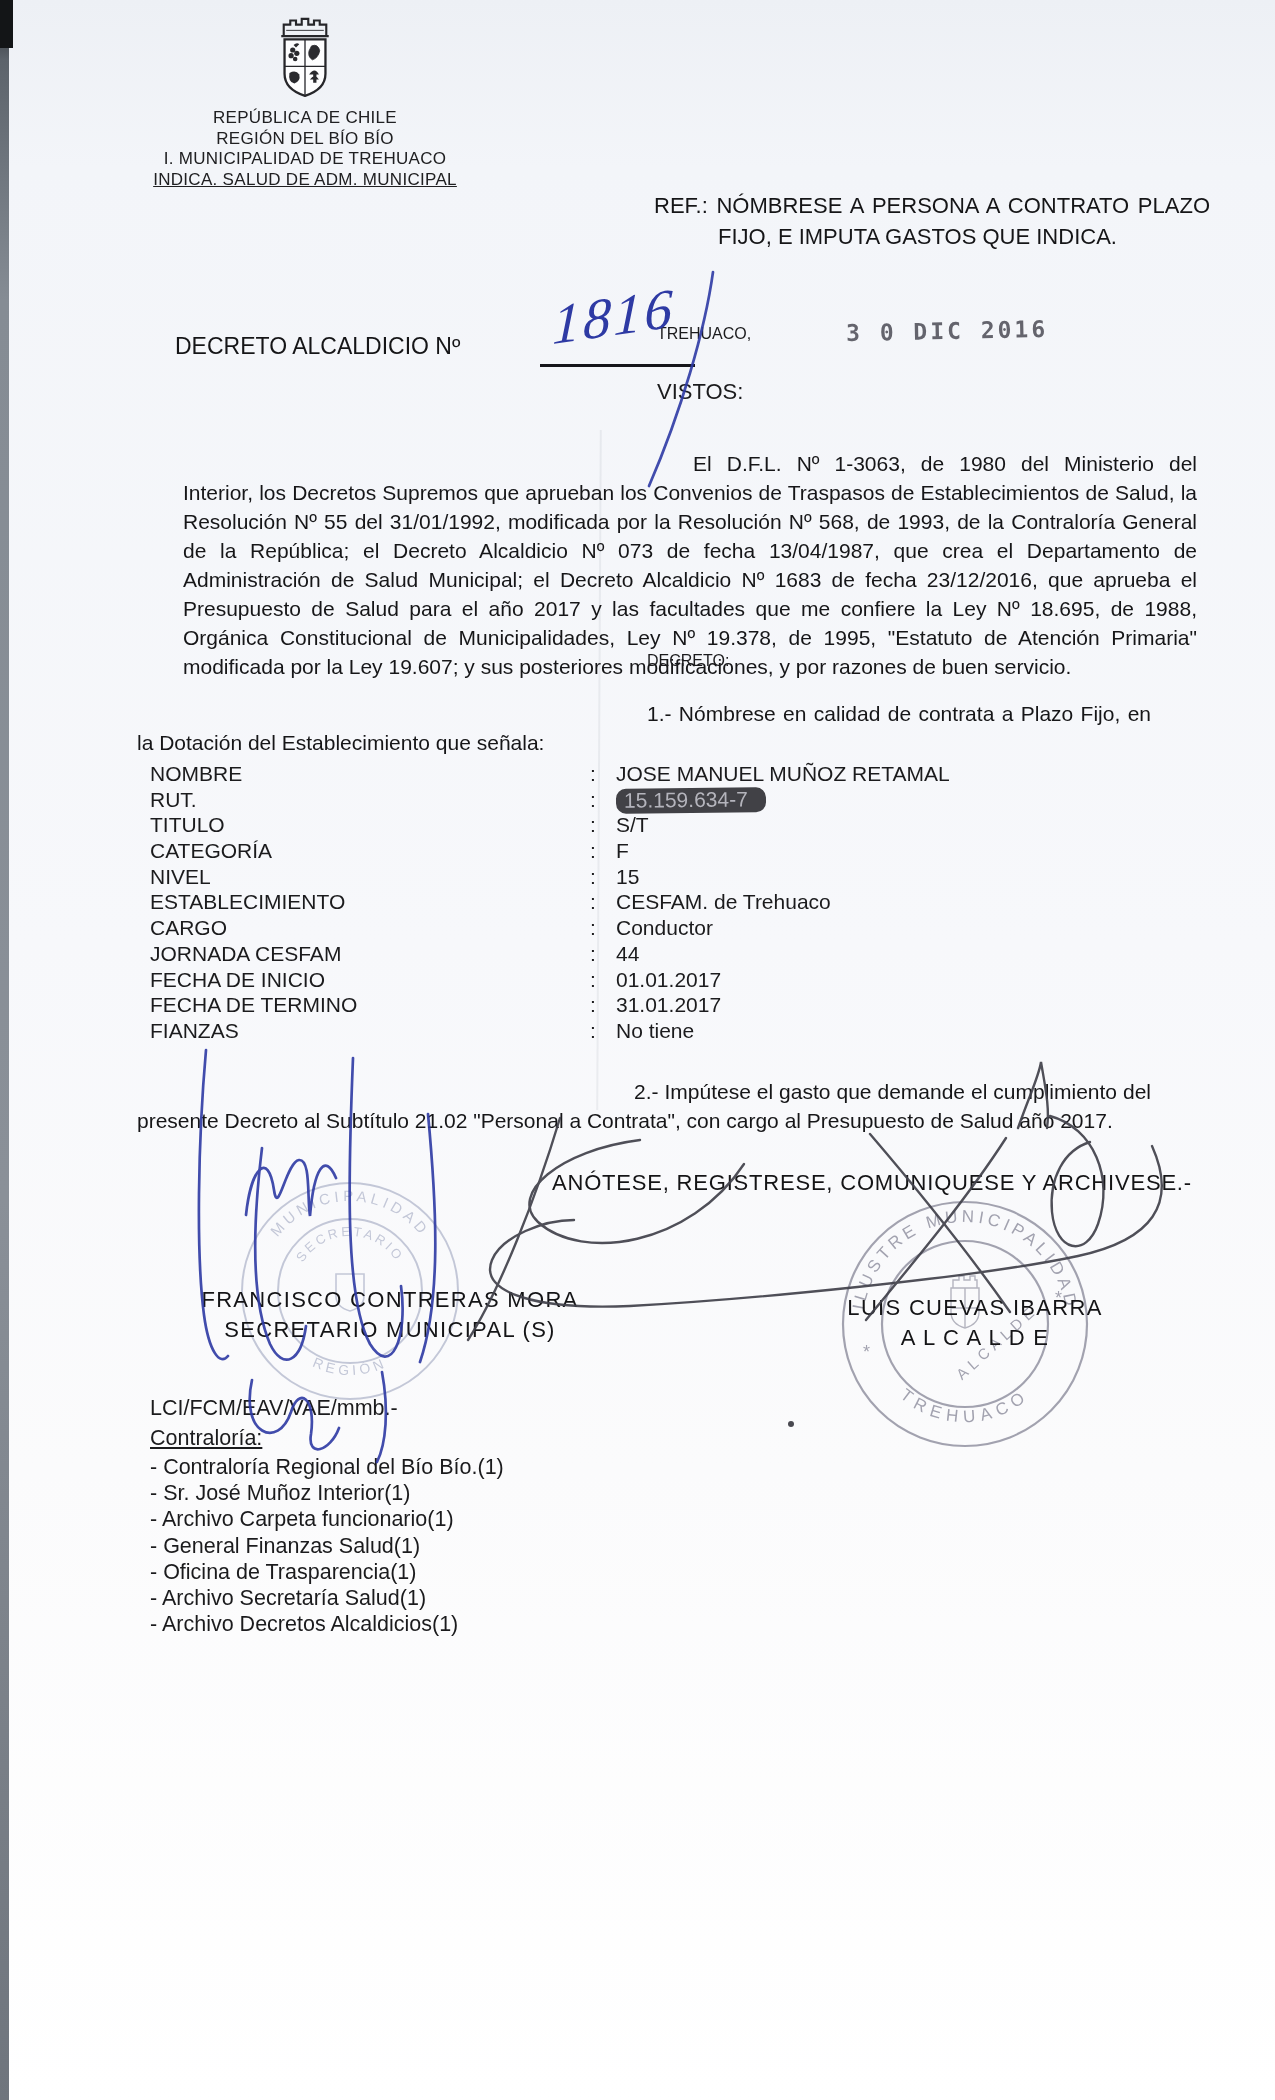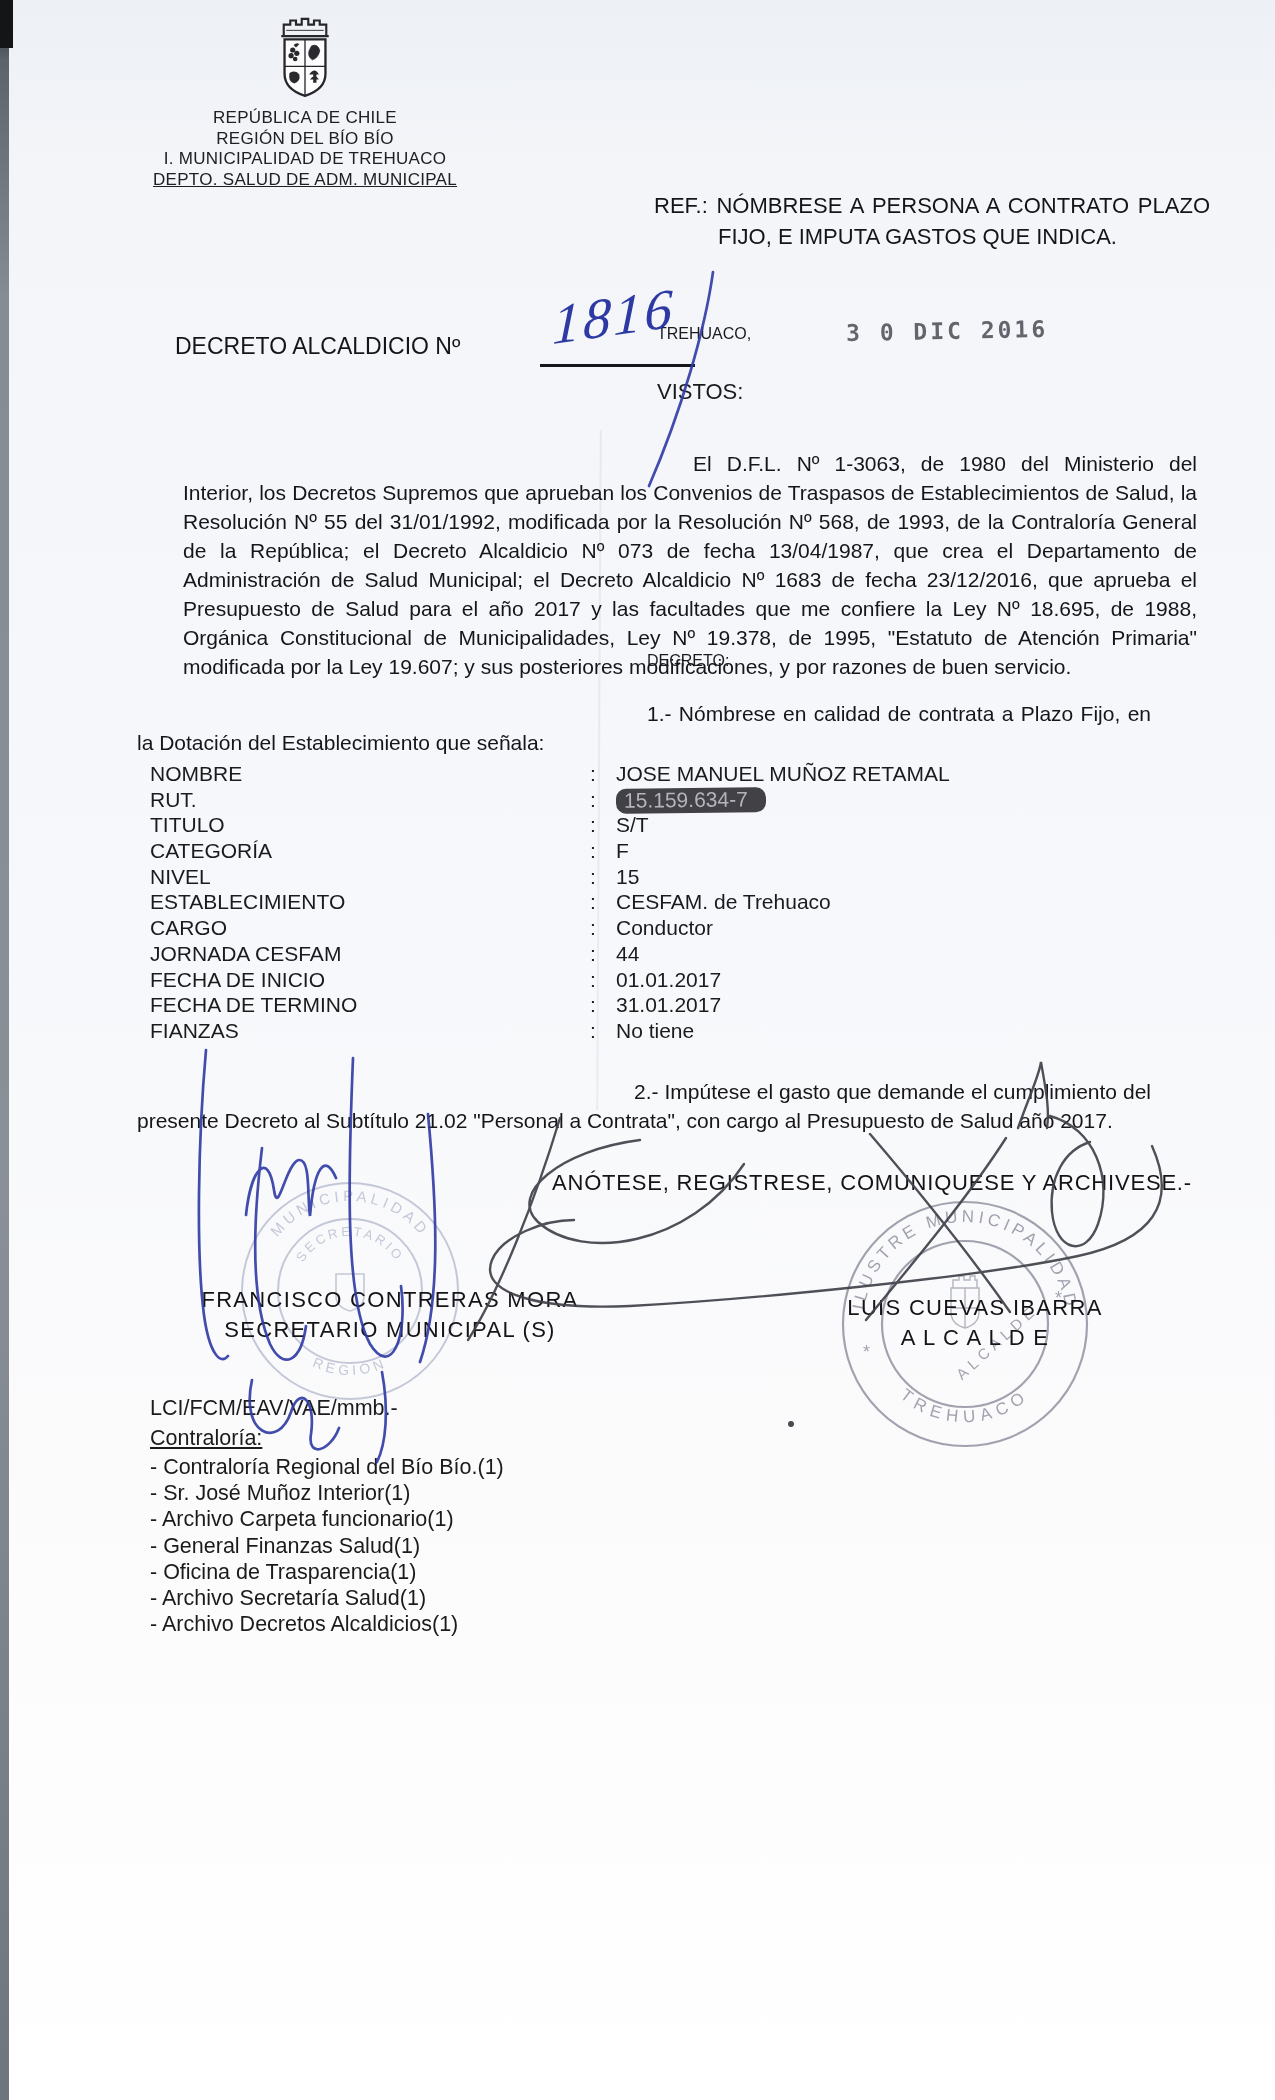--- a/index.html
+++ b/index.html
@@ -97,21 +97,21 @@
           <circle cx="38" cy="55" r="2.8"></circle>
           <path d="M36 38 q4 -4 7 -1 l-4 4 z"></path>
         <path d="M58 39 q8 -3 10 6 q-2 9 -9 11 q-6 -4 -4 -11 z M62 44 l5 5" stroke="#2a2a2e" stroke-width="1"></path>
         <path d="M31 72 q8 -4 12 2 q2 8 -6 11 q-8 -2 -6 -13 z"></path>
         <path d="M60 70 l4 0 l0 14 l-4 0 z M55 74 q7 -10 12 0 z M56 80 q6 -8 11 0 z"></path>
       </g>
     </svg>
     <div class="lh-line">REPÚBLICA DE CHILE</div>
     <div class="lh-line">REGIÓN DEL  BÍO BÍO</div>
     <div class="lh-line">I. MUNICIPALIDAD  DE  TREHUACO</div>
-    <div class="lh-line lh-underline">DEPTO. SALUD DE ADM.  MUNICIPAL</div>
+    <div class="lh-line lh-underline">INDICA. SALUD DE ADM.  MUNICIPAL</div>
   </div>
 
   <div class="abs ref"><span>REF.:</span> <span>NÓMBRESE A PERSONA A CONTRATO PLAZO FIJO, E IMPUTA GASTOS QUE INDICA.</span></div>
 
   <div class="abs decree-line">DECRETO ALCALDICIO Nº</div>
   <div class="abs number-underline"></div>
   <div class="abs handwritten-number">1816</div>
 
   <div class="abs place">TREHUACO,</div>
   <div class="abs date-stamp">3 0 DIC 2016</div>

